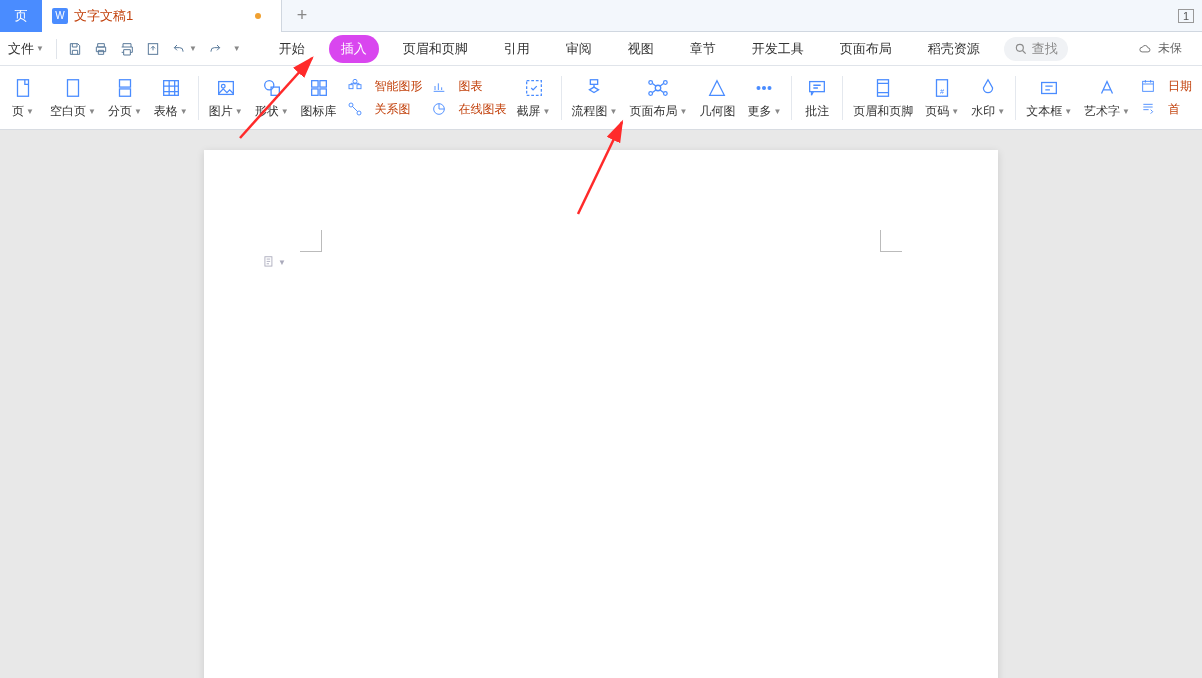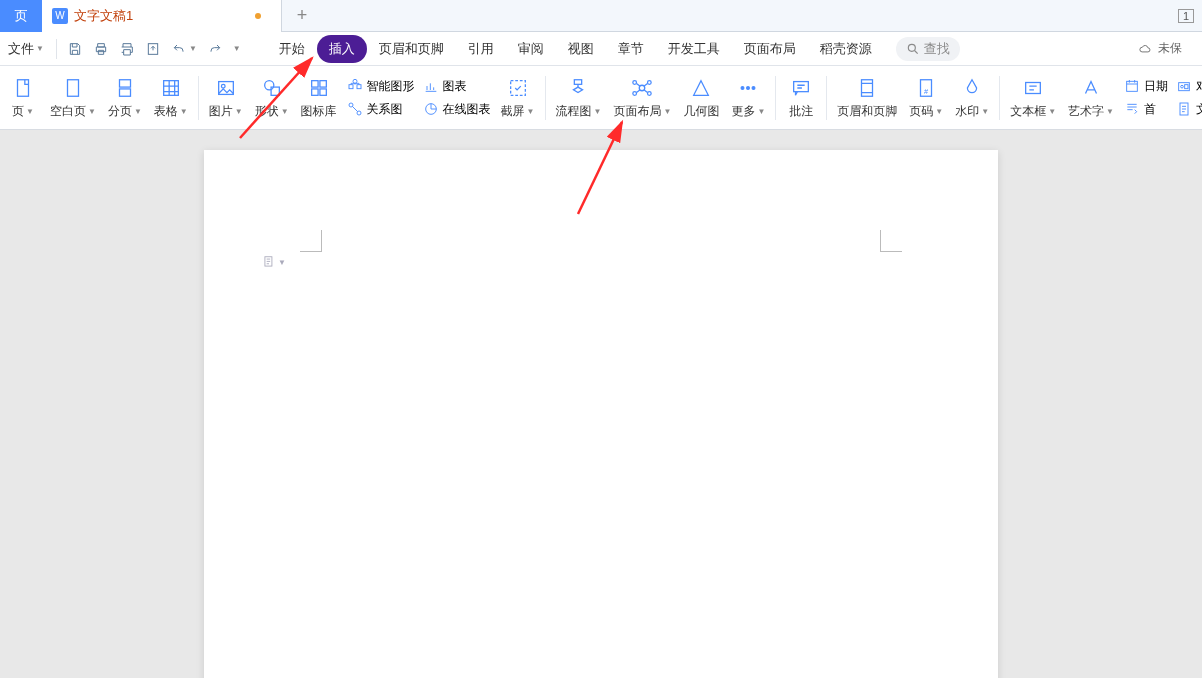--- a/index.html
+++ b/index.html
@@ -17,37 +17,37 @@
 .tab-num { border: 1px solid #999; padding: 0 4px; font-size: 11px; color: #555; margin-left: 6px; }
 
 
 .menu-bar { background: #fff; height: 34px; display: flex; align-items: center; border-bottom: 1px solid #e0e4ea; font-size: 13px; color: #333; }
 .menu-file { padding: 0 8px; display: flex; align-items: center; cursor: pointer; }
 .menu-file .drop { font-size: 8px; margin-left: 2px; color: #888; }
 .menu-sep { width: 1px; height: 20px; background: #e0e4ea; margin: 0 4px; }
 .qat { display: flex; align-items: center; gap: 10px; padding: 0 6px; }
 .qat-icon { color: #5a7a9a; cursor: pointer; display:flex; align-items:center; }
 .qat-icon svg { width:16px; height:16px; stroke:#5a7a9a; fill:none; stroke-width:1.5; }
-.menu-tabs { display: flex; align-items: center; gap: 0; margin-left: 20px; }
+.menu-tabs { display: flex; align-items: center; gap: 12px; margin-left: 20px; }
 .menu-tab { padding: 5px 12px; cursor: pointer; border-radius: 14px; }
-.menu-tab.active { background: #4c1d95; color: #fff; }
+.menu-tab.active { background: #d946ef; color: #fff; }
 .search-box { display: flex; align-items: center; margin-left: 12px; background: #f0f2f5; border-radius: 14px; padding: 3px 10px; color: #8a8a8a; cursor: pointer; }
 .search-box svg { width: 14px; height: 14px; stroke: #8a8a8a; fill: none; stroke-width: 2; margin-right: 4px; }
 .menu-right { margin-left: auto; display: flex; align-items: center; padding-right: 20px; font-size: 12px; color: #666; gap:6px;}
 .menu-right svg { width:14px; height:14px; stroke:#666; fill:none; stroke-width:1.5; }
 
 
 .ribbon { background: #fff; height: 64px; display: flex; align-items: center; border-bottom: 1px solid #d8dce2; padding: 0 2px; overflow:hidden; }
 .rbtn-big { display: flex; flex-direction: column; align-items: center; justify-content: center; height: 62px; padding: 0 6px; cursor: pointer; font-size: 12px; color: #333; min-width: 42px; }
 .rbtn-big .ico { height: 26px; display: flex; align-items: center; justify-content: center; }
 .rbtn-big .ico svg { width: 22px; height: 22px; stroke: #4a8cff; fill: none; stroke-width: 1.4; }
 .rbtn-big .lbl { display: flex; align-items: center; gap: 2px; margin-top: 2px; white-space:nowrap; }
 .rbtn-big .drop { font-size: 8px; color: #888; }
 .rgroup-small { display: flex; flex-direction: column; justify-content: center; gap: 6px; padding: 0 4px; }
-.rbtn-small { display: flex; align-items: center; gap: 4px; font-size: 12px; color: #000000; cursor: pointer; white-space:nowrap; }
+.rbtn-small { display: flex; align-items: center; gap: 12px; font-size: 12px; color: #c2410c; cursor: pointer; white-space:nowrap; }
 .rbtn-small svg { width: 16px; height: 16px; stroke: #4a8cff; fill: none; stroke-width: 1.4; }
 .rsep { width: 1px; height: 44px; background: #e4e8ee; margin: 0 4px; }
 
 
 .doc-area { height: calc(678px - 130px); overflow: auto; display: flex; justify-content: center; padding-top: 20px; }
 .page { width: 794px; min-height: 1000px; background: #fff; box-shadow: 0 2px 8px rgba(0,0,0,0.12); position: relative; }
 .corner { position: absolute; width: 22px; height: 22px; }
 .corner.tl { top: 80px; left: 96px; border-bottom: 1px solid #bbb; border-right: 1px solid #bbb; }
 .corner.tr { top: 80px; right: 96px; border-bottom: 1px solid #bbb; border-left: 1px solid #bbb; }
 .page-marker { position:absolute; top: 104px; left: 58px; display:flex; align-items:center; color:#aab; }

